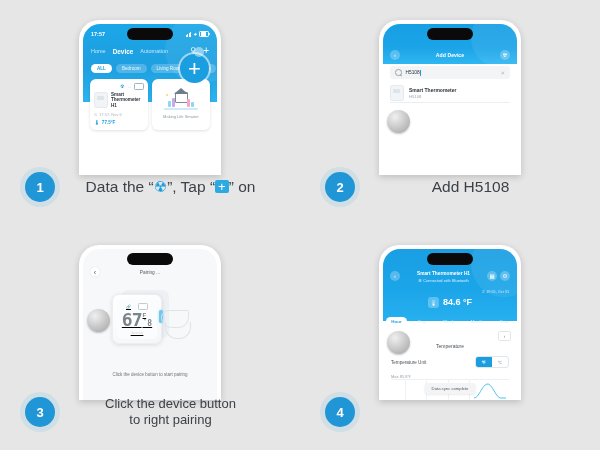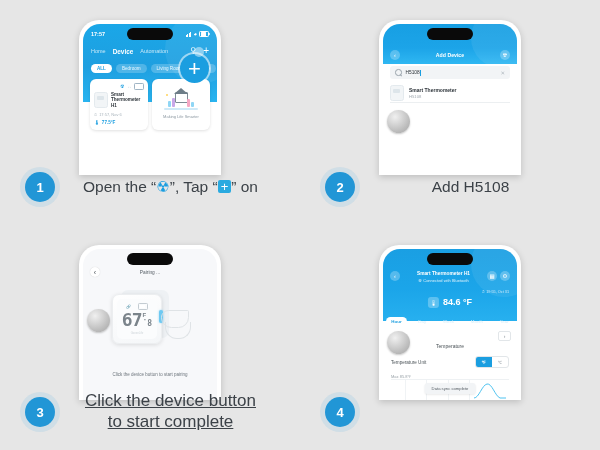--- a/index.html
+++ b/index.html
@@ -201,21 +201,21 @@
     background:#eef1f4;
   }
   .dev-body{
     position:absolute;left:29px;top:10px;width:48px;height:48px;border-radius:7px;
     background:linear-gradient(160deg,#ffffff,#f4f6f8);
     box-shadow:0 1px 4px rgba(0,0,0,.12);
     border:.5px solid #eceef0;
   }
   .dev-face{
     position:absolute;left:4px;top:4px;right:4px;bottom:4px;border-radius:5px;
-    background:#fbfcfd;display:flex;flex-direction:column;align-items:center;
+    background:#fbfcfd;display:flex;flex-direction:column;align-items:center;text-decoration:underline;
   }
   .face-icons{display:flex;gap:7px;margin-top:4px;color:#c4ccd2;font-size:4px;align-items:center;}
   .lcd{display:flex;align-items:flex-start;margin-top:1px;}
   .lcd-num{font-family:"DejaVu Sans Mono",monospace;font-size:18px;font-weight:bold;color:#7b848b;line-height:1;letter-spacing:-1px;}
   .lcd-side{display:flex;flex-direction:column;align-items:flex-start;margin-left:1px;margin-top:1px;}
   .lcd-f{font-size:6px;color:#7b848b;font-weight:bold;line-height:1;}
   .lcd-h{font-family:"DejaVu Sans Mono",monospace;font-size:8px;color:#7b848b;font-weight:bold;line-height:1;margin-top:2px;}
   .dev-brand{font-size:2.8px;color:#cfd6da;margin-top:2px;}
   .dev-btn{
     position:absolute;left:76px;top:26px;width:3.5px;height:13px;border-radius:2px;
@@ -313,21 +313,21 @@
     width:30px;height:30px;border-radius:50%;
     background:#2196d6;color:#fff;
     display:flex;align-items:center;justify-content:center;
     font-size:13px;font-weight:bold;flex:none;margin-left:25px;
     box-shadow:0 0 0 5px rgba(190,215,230,.55);
   }
   .cap-text{
     flex:1;text-align:center;font-size:15.5px;color:#3c4248;
     line-height:1.22;padding-right:14px;
   }
-  .cap-text.small{font-size:17px;text-decoration:underline;}
+  .cap-text.small{font-size:13px;}
   .bt-glyph{color:#1b9ee0;font-size:15px;}
   .plus-box{
     display:inline-block;background:#2aaae0;color:#fff;
     border-radius:2px;padding:0 3px;font-size:13px;line-height:1.05;
     vertical-align:1px;
   }
 </style>
 </head>
 <body>
 
@@ -408,21 +408,21 @@
 
         <div class="cursor-plus">
           <span>+</span>
         </div>
       </div>
     </div>
 
     <div class="caption">
       <div class="badge">1</div>
       <div class="cap-text">
-        <span>Open the “</span><span class="bt-glyph">☢</span><span>”, Tap “</span><span class="plus-box">+</span><span>” on</span><br>
+        <span>Data the “</span><span class="bt-glyph">☢</span><span>”, Tap “</span><span class="plus-box">+</span><span>” on</span><br>
       </div>
     </div>
   </div>
 
   <div class="panel">
     <div class="phone">
       <div class="screen">
         <div class="hdr2"></div>
         <div class="notch"></div>
 
@@ -490,21 +490,21 @@
 
         <div class="p3-caption">Click the device button to start pairing</div>
         <div class="cursor-grey" style="left:4px;top:60px;"></div>
       </div>
     </div>
 
     <div class="caption">
       <div class="badge">3</div>
       <div class="cap-text small">
         <span>Click the device button</span><br>
-        <span>to start complete</span>
+        <span>to right pairing</span>
       </div>
     </div>
   </div>
 
   <div class="panel">
     <div class="phone">
       <div class="screen">
         <div class="hdr4"></div>
         <div class="notch"></div>
 

